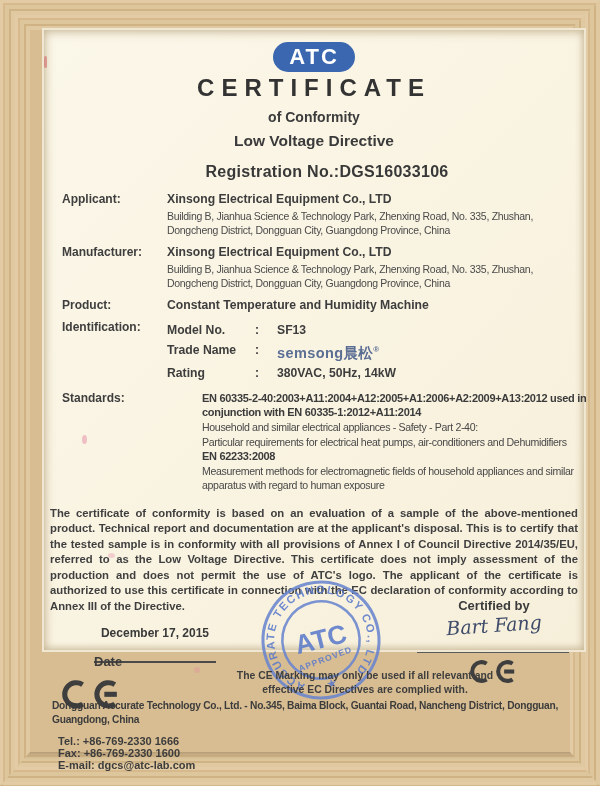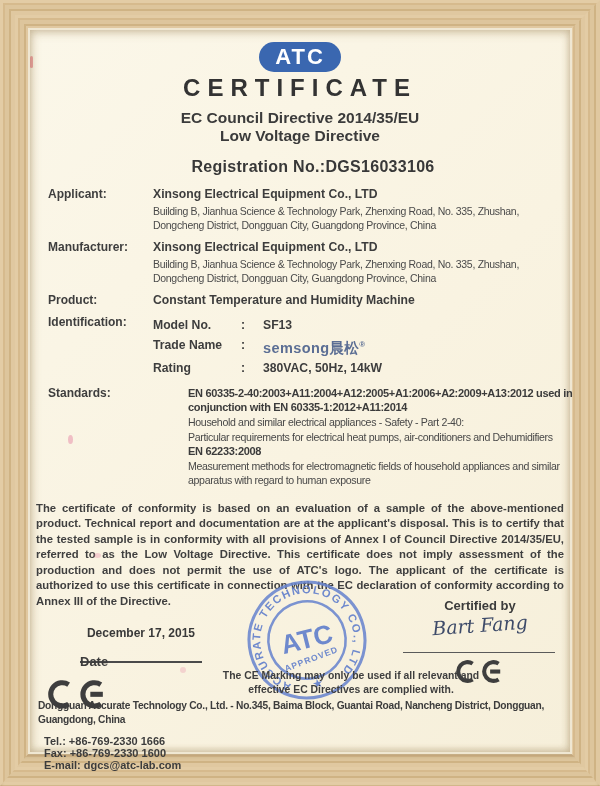--- a/index.html
+++ b/index.html
@@ -5,21 +5,21 @@
   html,body{margin:0;padding:0;}
   body{width:600px;font-family:"Liberation Sans",sans-serif;}
   .frame{position:relative;width:600px;height:786px;background:#d8bd92;overflow:hidden;}
   .wood{position:absolute;}
   .grain-h{background:repeating-linear-gradient(to bottom,#e3cca5 0 3px,#d6ba8d 3px 5px,#ddc59c 5px 9px,#cfb384 9px 11px,#e0c8a0 11px 15px);}
   .grain-v{background:repeating-linear-gradient(to right,#e3cca5 0 3px,#d6ba8d 3px 5px,#ddc59c 5px 9px,#cfb384 9px 11px,#e0c8a0 11px 15px);}
   .wood-left{left:0;top:0;width:30px;height:100%;}
   .wood-right{right:0;top:0;width:30px;height:100%;}
   .wood-top{left:0;top:0;width:100%;height:30px;clip-path:polygon(0 0,100% 0,calc(100% - 30px) 100%,30px 100%);}
   .wood-bottom{left:0;bottom:0;width:100%;height:34px;clip-path:polygon(30px 0,calc(100% - 30px) 0,100% 100%,0 100%);box-shadow:inset 0 3px 4px rgba(120,90,50,.45);}
-  .paper{position:absolute;left:30px;top:30px;width:540px;height:722px;background:linear-gradient(135deg,#fbf7e9 0%,#f9f3e1 55%,#f6efda 100%);
+  .paper{position:absolute;left:44px;top:30px;width:540px;height:620px;background:linear-gradient(135deg,#fbf7e9 0%,#f9f3e1 55%,#f6efda 100%);
     box-shadow:inset 0 4px 9px rgba(140,110,60,.22),inset 4px 0 9px rgba(140,110,60,.14),inset -3px 0 7px rgba(140,110,60,.12),inset 0 -3px 6px rgba(140,110,60,.18),0 0 0 2px #efe7d2;}
   .center{text-align:center;}
   .logo-pill{display:inline-block;margin-top:12px;background:#3a67b0;color:#fff;font-weight:bold;font-size:22px;letter-spacing:2px;padding:2px 16px;border-radius:16px;}
   .title{font-size:24px;font-weight:bold;letter-spacing:7px;color:#333;margin-top:2px;}
   .subtitle{font-size:14px;font-weight:bold;color:#3c3c3c;margin-top:7px;}
   .directive{font-size:15.5px;font-weight:bold;color:#3b3b3b;line-height:18px;margin-top:7px;}
   .registration{font-size:16px;font-weight:bold;color:#383838;margin-top:13px;letter-spacing:.3px;margin-left:26px;}
   .fields{margin-top:11px;padding:0 10px 0 18px;}
   .frow{display:flex;margin-bottom:8px;}
   .flabel{width:105px;flex:none;font-weight:bold;font-size:12px;color:#3e3e3e;}
@@ -63,22 +63,22 @@
 
   <div class="paper">
     <div class="speck speck1"></div>
     <div class="speck speck2"></div>
     <div class="speck speck3"></div>
     <div class="speck speck4"></div>
 
     <div class="center">
       <div class="logo-pill">ATC</div>
       <div class="title">CERTIFICATE</div>
+      <div class="subtitle">of Conformity</div>
       <div class="directive">
-        <div>EC Council Directive 2014/35/EU</div>
         <div>Low Voltage Directive</div>
       </div>
       <div class="registration">Registration No.:DGS16033106</div>
     </div>
 
     <div class="fields">
       <div class="frow">
         <div class="flabel">Applicant:</div>
         <div class="fval">
           <div class="fname">Xinsong Electrical Equipment Co., LTD</div>

